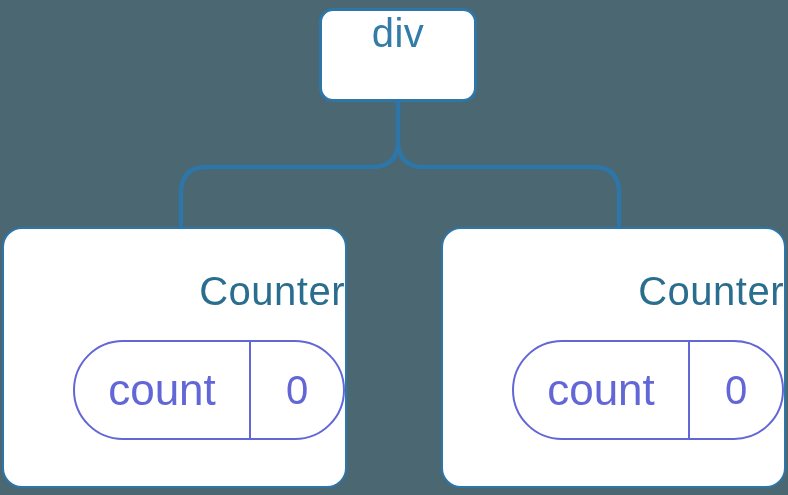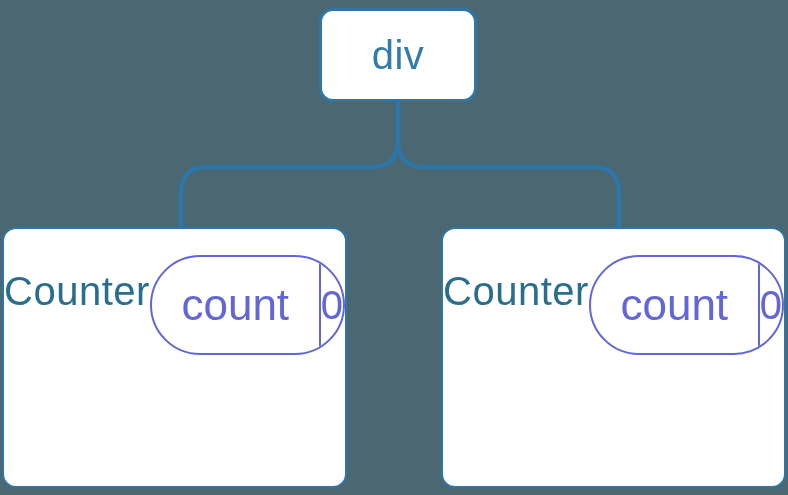--- a/index.html
+++ b/index.html
@@ -35,39 +35,38 @@
     stroke-width: 4.5;
   }
   .node-root {
     position: absolute;
     left: 319px; top: 8px;
     width: 158px; height: 94px;
     background: var(--node-bg);
     border: 3px solid var(--node-border);
     border-radius: 14px;
     display: flex;
-    align-items: center;
     justify-content: center;
   }
   .node-root .root-label {
     font-size: 40px;
     color: var(--root-label);
     font-weight: 400;
     letter-spacing: 0.5px;
   }
   .card {
     position: absolute;
     top: 227px;
     width: 345px; height: 261px;
     background: var(--node-bg);
     border: 2.5px solid var(--node-border);
-    border-radius: 14px;
+    border-radius: 20px;
     display: flex;
-    flex-direction: row;
-    align-items: flex-start;
+    flex-direction: column;
+    align-items: flex-end;
   }
   .card.left  { left: 2px; }
   .card.right { left: 441px; }
   .card-title {
     margin-top: 40px;
     font-size: 40px;
     font-weight: 500;
     color: var(--component-title);
     letter-spacing: 0.5px;
   }

